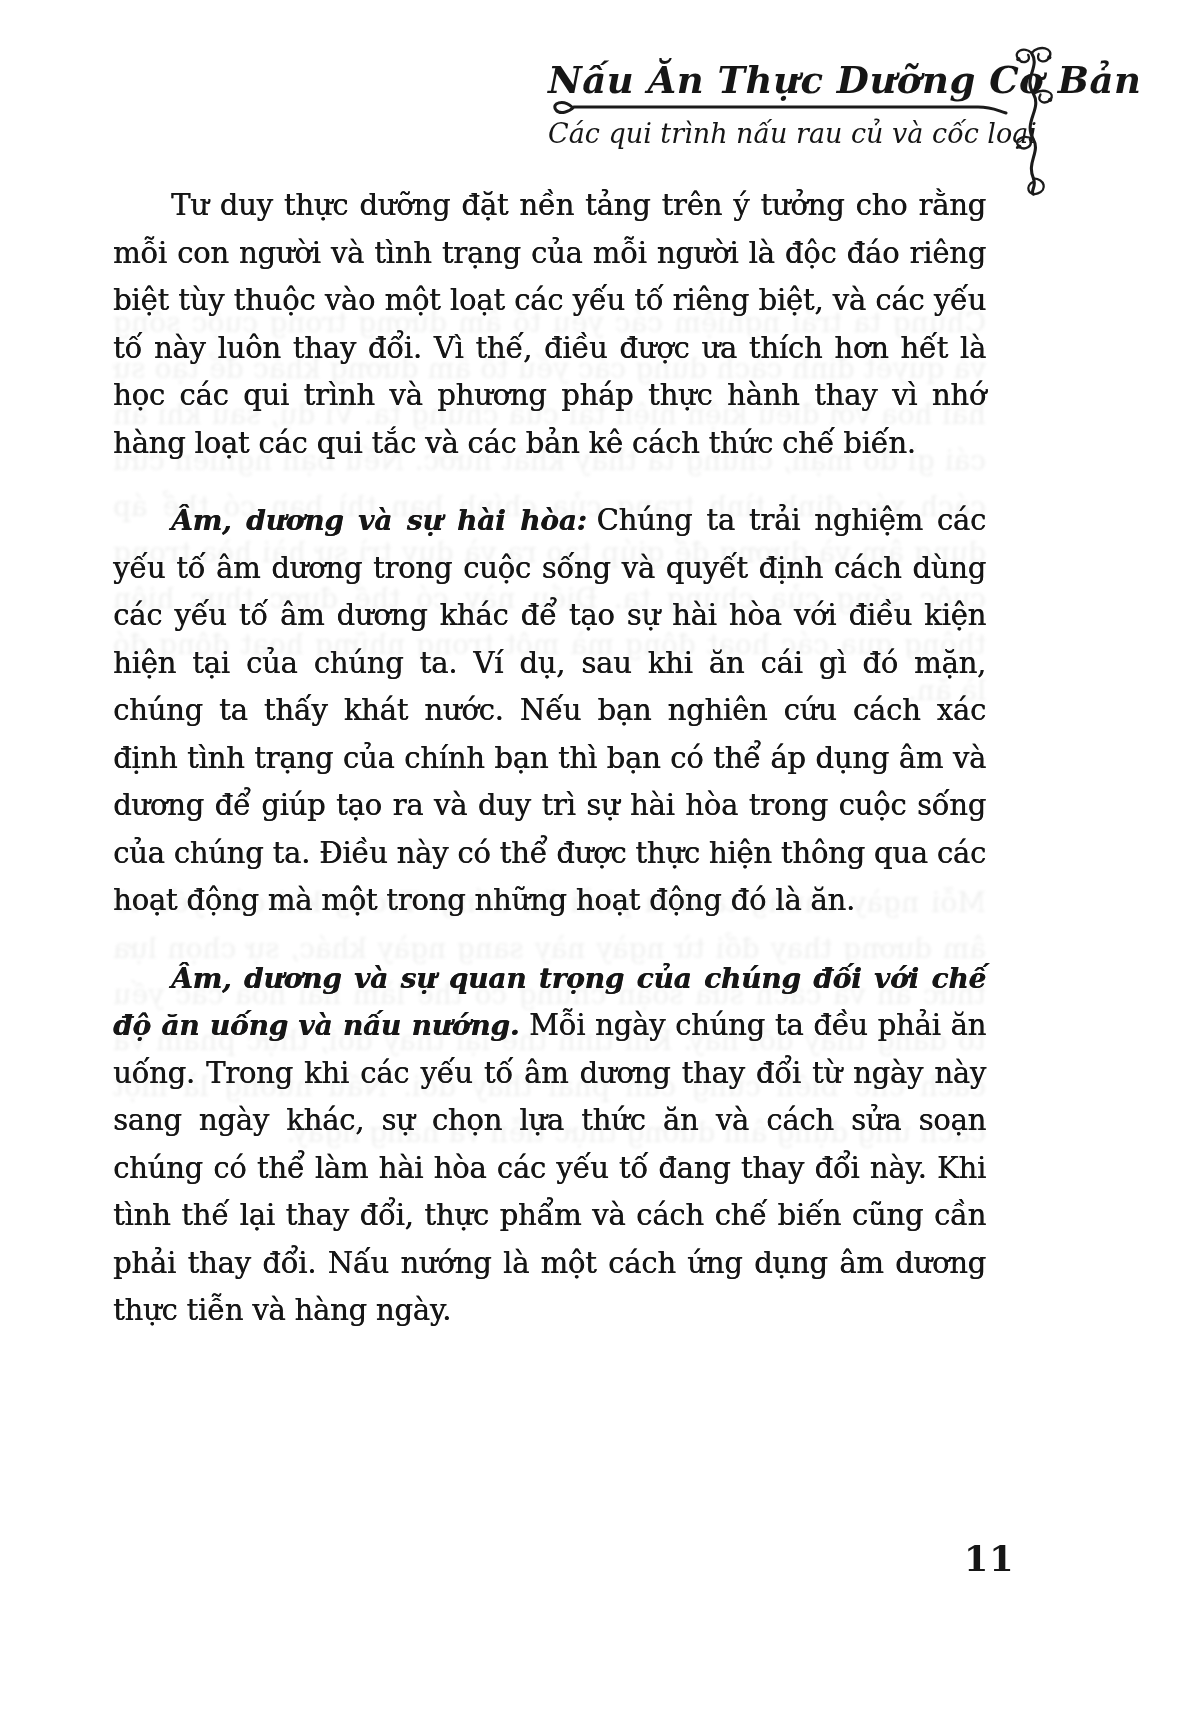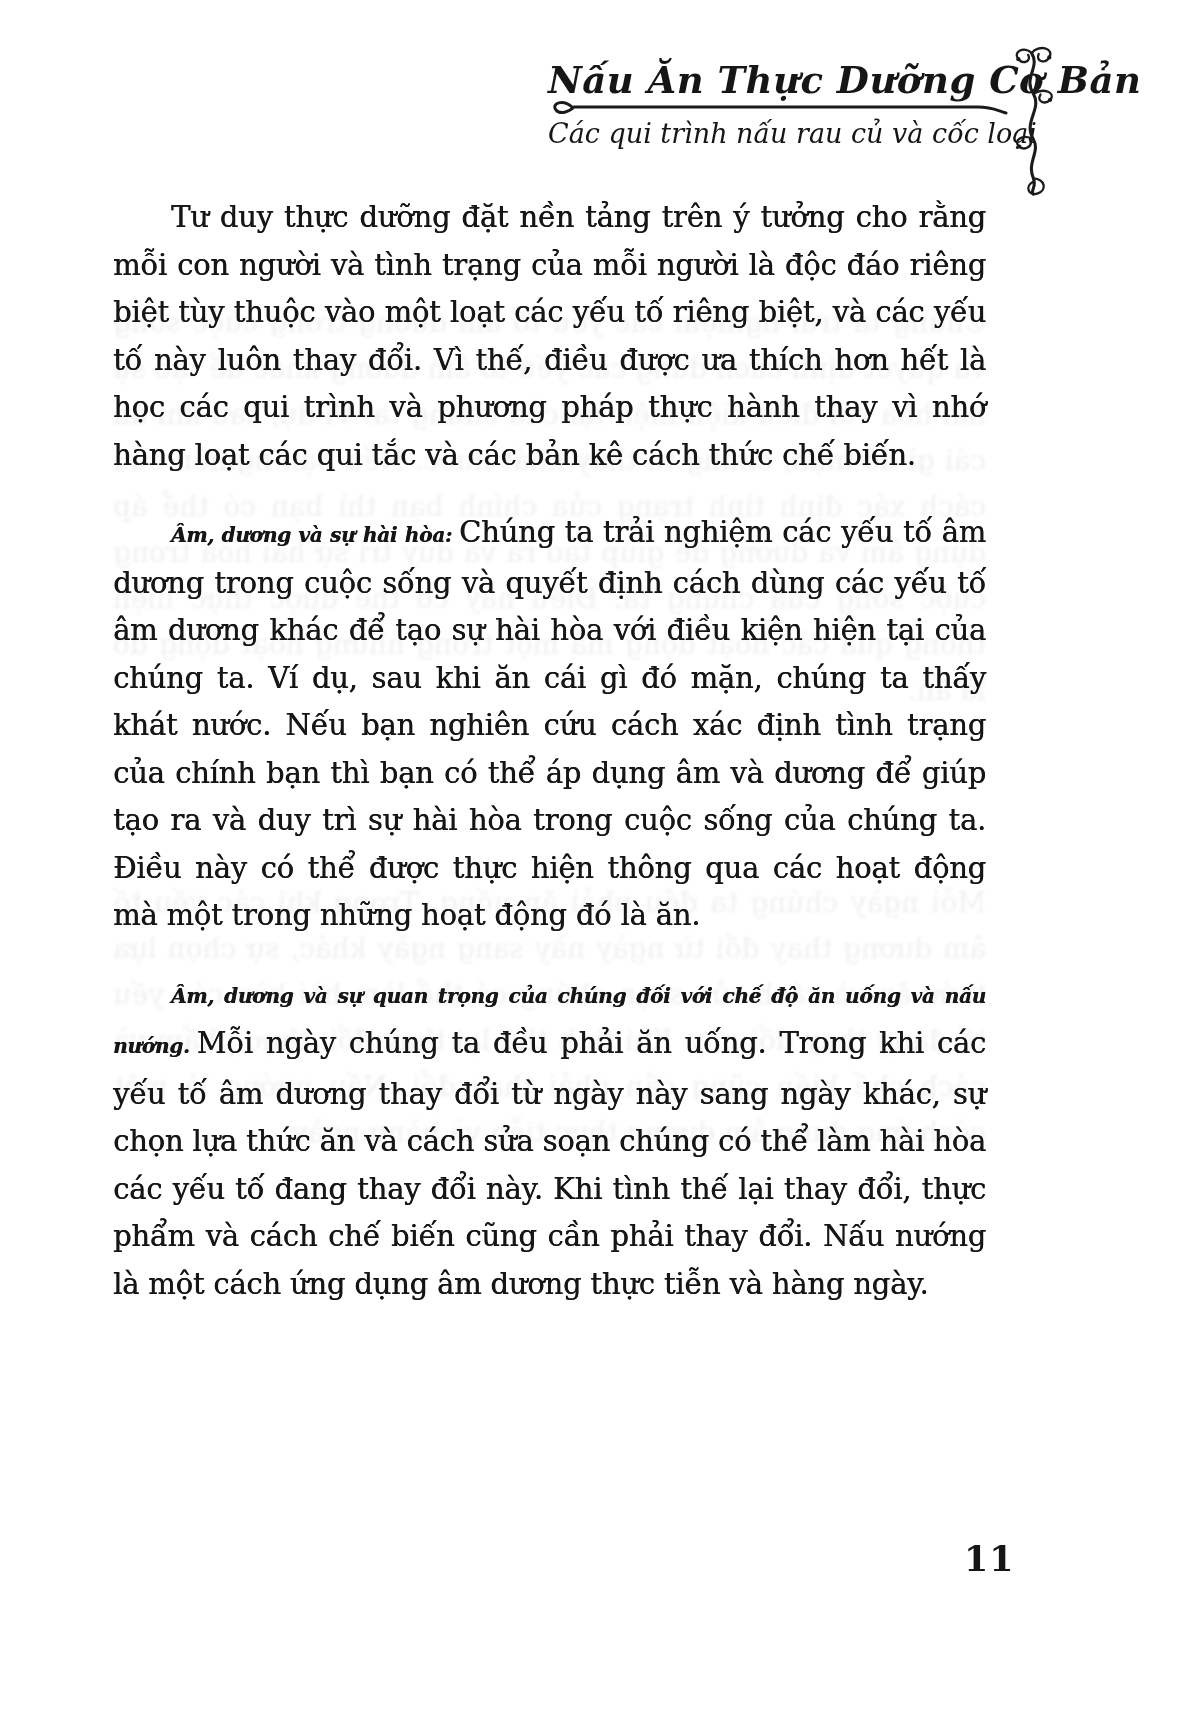--- a/index.html
+++ b/index.html
@@ -52,29 +52,29 @@
     top: 182px;
     left: 113px;
     width: 873px;
     font-size: 29px;
     line-height: 47.5px;
     text-align: justify;
     letter-spacing: -0.2px;
     z-index: 2;
   }
   .text-block p {
-    margin: 12px 0 30px 0;
+    margin: 0 0 30px 0;
     text-indent: 58px;
     text-shadow: 0.4px 0 0 currentColor; 
   }
   .text-block p.tight { margin-bottom: 14px; }
   .lead {
     font-weight: bold;
     font-style: italic;
-    font-size: 20px;
+    font-size: 28px;
     margin-right: 0.35em;
   }
 
   
   .bleed {
     position: absolute;
     left: 113px;
     width: 873px;
     font-size: 28px;
     line-height: 46px;

